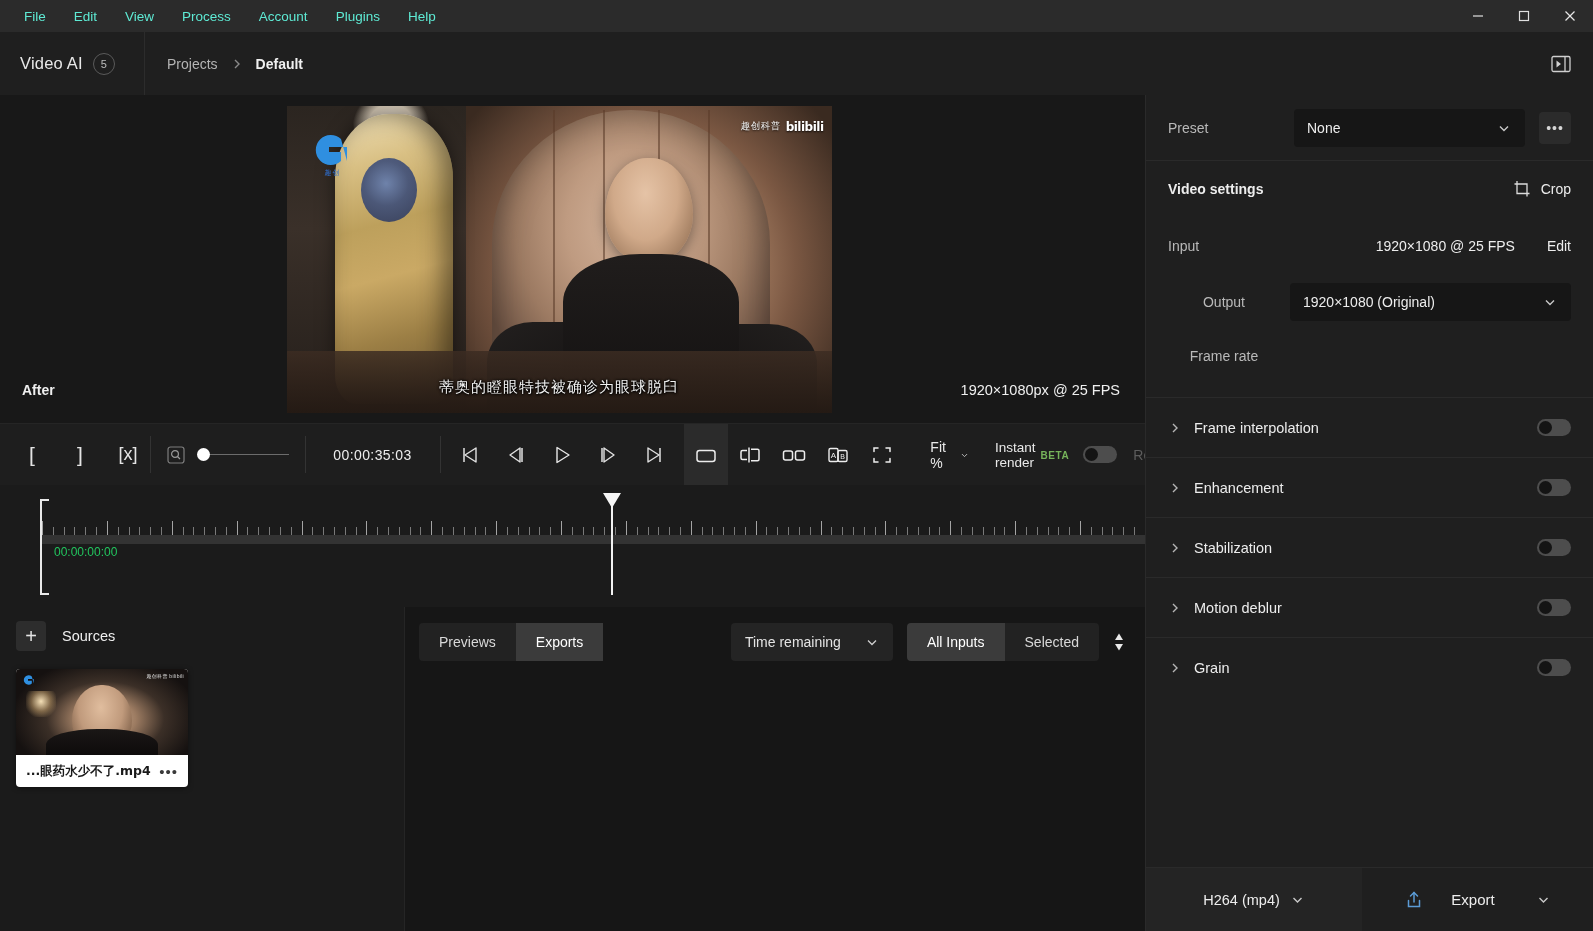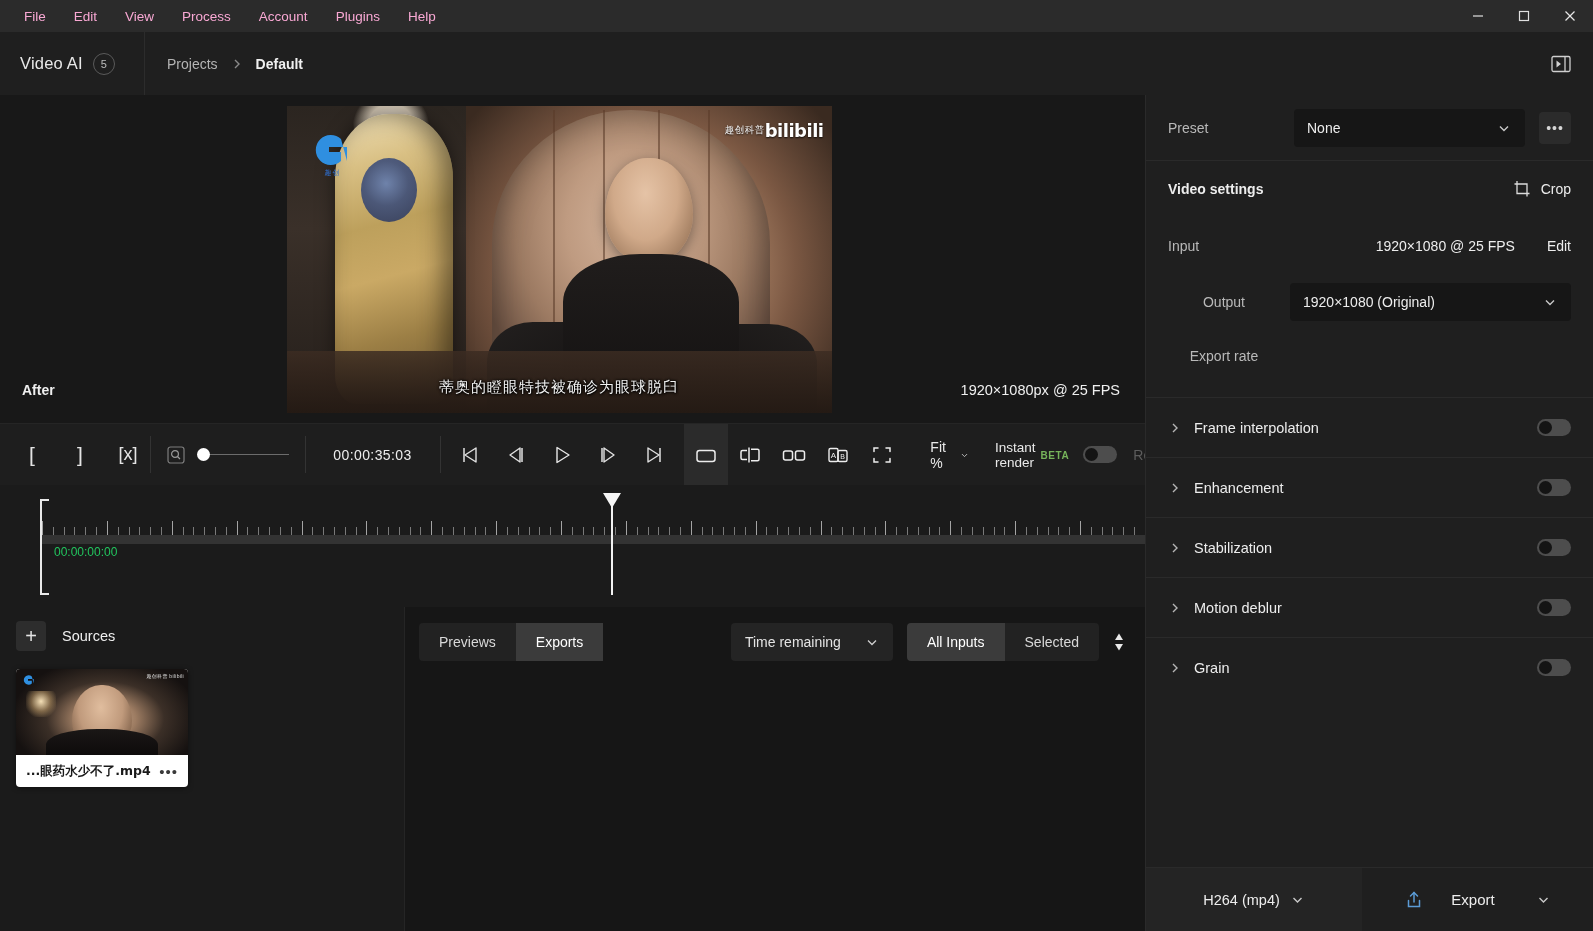--- a/index.html
+++ b/index.html
@@ -8,21 +8,21 @@
     width:1593px; height:931px;
     font-family:"Liberation Sans", sans-serif;
     color:#d8d8d8; overflow:hidden; position:relative;
     -webkit-font-smoothing:antialiased;
   }
   .app { width:1593px; height:931px; display:flex; flex-direction:column; background:#1b1b1b; }
 
   
   .menubar { height:32px; background:#2b2b2b; display:flex; align-items:center; flex:0 0 32px; }
   .menu-items { display:flex; align-items:center; padding-left:10px; gap:0px; }
-  .menu-item { padding:4px 14px; font-size:13.5px; color:#f9a8d4; cursor:default; border-radius:3px; }
+  .menu-item { padding:4px 14px; font-size:13.5px; color:#5eead4; cursor:default; border-radius:3px; }
   .win-ctrls { margin-left:auto; display:flex; height:32px; }
   .win-btn { width:46px; height:32px; display:flex; align-items:center; justify-content:center; color:#e0e0e0; }
 
   
   .header { height:63px; flex:0 0 63px; background:#1f1f1f; display:flex; align-items:center; position:relative; }
   .brand { width:145px; height:63px; display:flex; align-items:center; padding-left:20px; gap:10px; border-right:1px solid #2c2c2c; }
   .brand-name { font-size:16.5px; color:#e9e9e9; letter-spacing:.2px; }
   .brand-badge { width:22px; height:22px; border-radius:50%; border:1px solid #5a5a5a; display:flex; align-items:center; justify-content:center; font-size:11px; color:#bcbcbc; }
   .crumbs { display:flex; align-items:center; gap:13px; padding-left:22px; font-size:14px; }
   .crumb { color:#b4b4b4; }
@@ -68,23 +68,23 @@
      background:linear-gradient(180deg,#201d1c 0%,#131111 100%);
      border-radius:44% 44% 0 0 / 30% 30% 0 0; }
   .arm-l { position:absolute; left:200px; top:216px; width:104px; height:92px;
      background:linear-gradient(150deg,#23201f,#121010); border-radius:44% 26% 0 0; }
   .arm-r { position:absolute; left:420px; top:218px; width:110px; height:90px;
      background:linear-gradient(210deg,#23201f,#121010); border-radius:26% 44% 0 0; }
   .floor { position:absolute; left:0; right:0; bottom:0; height:62px;
      background:linear-gradient(180deg, rgba(60,44,34,.85), #241a14); }
   .logo-c { position:absolute; left:20px; top:22px; width:44px; height:44px; }
   .logo-sub { position:absolute; left:38px; top:62px; font-size:7px; color:#2f6fd0; letter-spacing:1px; }
-  .wm-right { position:absolute; right:8px; top:14px; display:flex; align-items:center; }
+  .wm-right { position:absolute; right:8px; top:14px; display:flex; align-items:center; gap:5px; }
   .wm-cn { font-size:9.5px; color:#f2f2f2; letter-spacing:.5px; text-shadow:0 1px 2px rgba(0,0,0,.8); }
-  .wm-bili { font-size:18px; font-weight:700; color:#ffffff; letter-spacing:-.5px; text-shadow:0 1px 2px rgba(0,0,0,.8); font-family:"DejaVu Sans", sans-serif; }
+  .wm-bili { font-size:12px; font-weight:700; color:#ffffff; letter-spacing:-.5px; text-shadow:0 1px 2px rgba(0,0,0,.8); font-family:"DejaVu Sans", sans-serif; }
   .subtitle { position:absolute; left:0; right:0; bottom:16px; text-align:center;
      font-size:15px; color:#f2f2f2; letter-spacing:1px;
      text-shadow:0 0 3px #000, 0 1px 3px #000, 1px 0 2px #000; font-family:"DejaVu Sans", sans-serif; }
   .after-label { position:absolute; left:22px; bottom:25px; font-size:14px; font-weight:600; color:#efefef; }
   .res-label { position:absolute; right:25px; bottom:25px; font-size:14.5px; color:#efefef; }
 
   
   .toolbar { height:62px; flex:0 0 62px; background:#1e1e1e; display:flex; align-items:stretch; border-top:1px solid #252525; }
   .tb-group { display:flex; align-items:center; height:100%; }
   .tb-sep { width:1px; background:#333; margin:12px 0; }
@@ -586,21 +586,21 @@
         <div class="rp-label">Output</div>
         <div class="select">
           <span>1920×1080 (Original)</span>
           <svg width="16" height="16" viewBox="0 0 16 16">
               <polyline points="4,6.5 8,10.5 12,6.5" fill="none" stroke="#c8c8c8" stroke-width="1.4"></polyline>
             </svg>
         </div>
       </div>
 
       <div class="rp-row sel-row" style="margin-bottom:14px">
-        <div class="rp-label">Export rate</div>
+        <div class="rp-label">Frame rate</div>
       </div>
 
       <div class="section">
         <div class="sec-chev">
             <svg width="14" height="14" viewBox="0 0 14 14">
               <polyline points="5,3 9,7 5,11" fill="none" stroke="#b5b5b5" stroke-width="1.4"></polyline>
             </svg>
           </div>
         <div class="sec-label">Frame interpolation</div>
         <div class="toggle sec-toggle">

